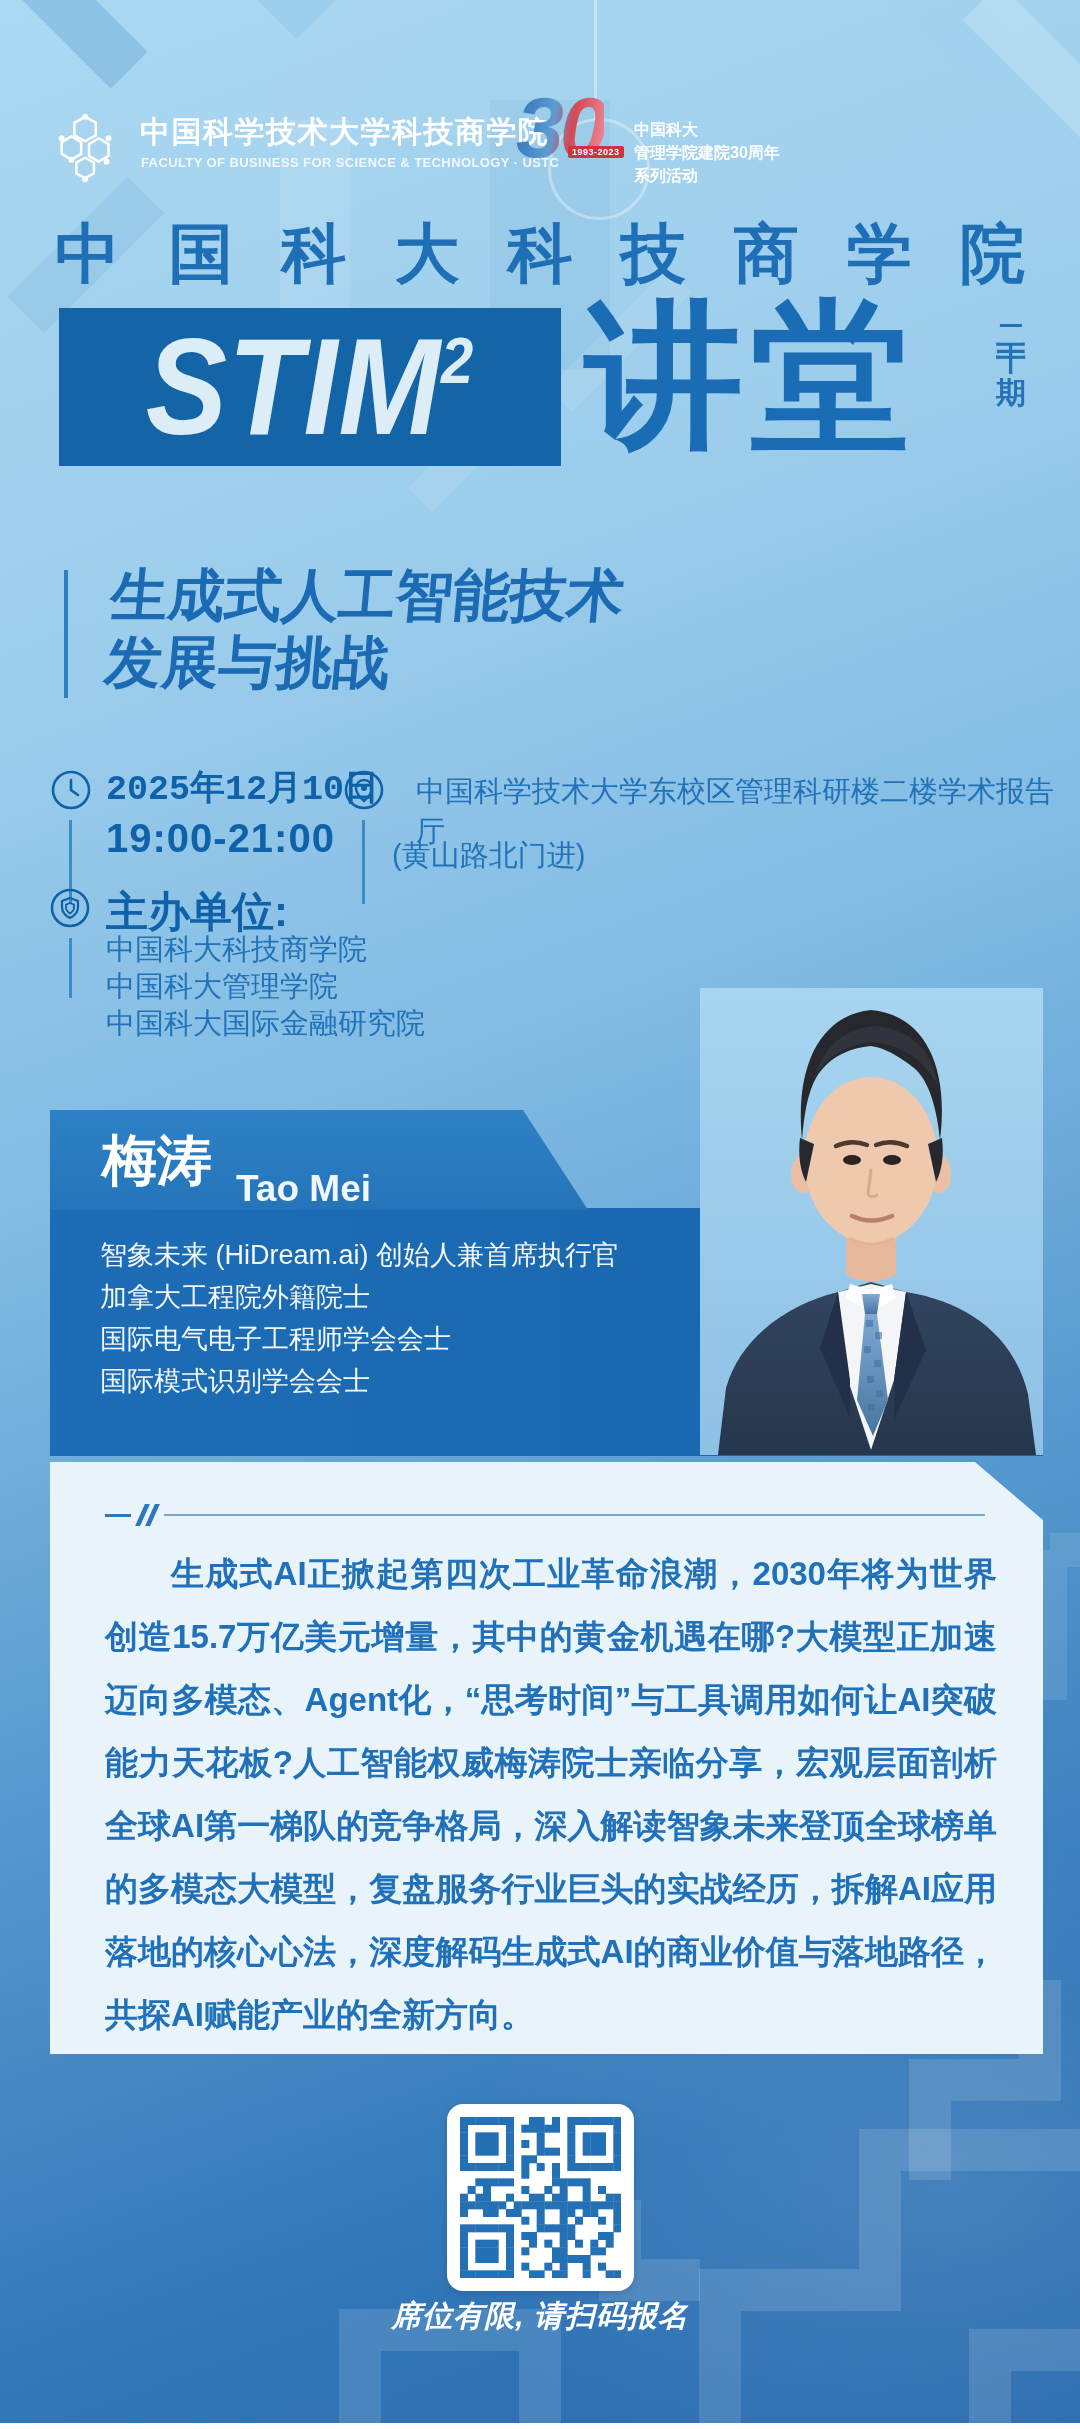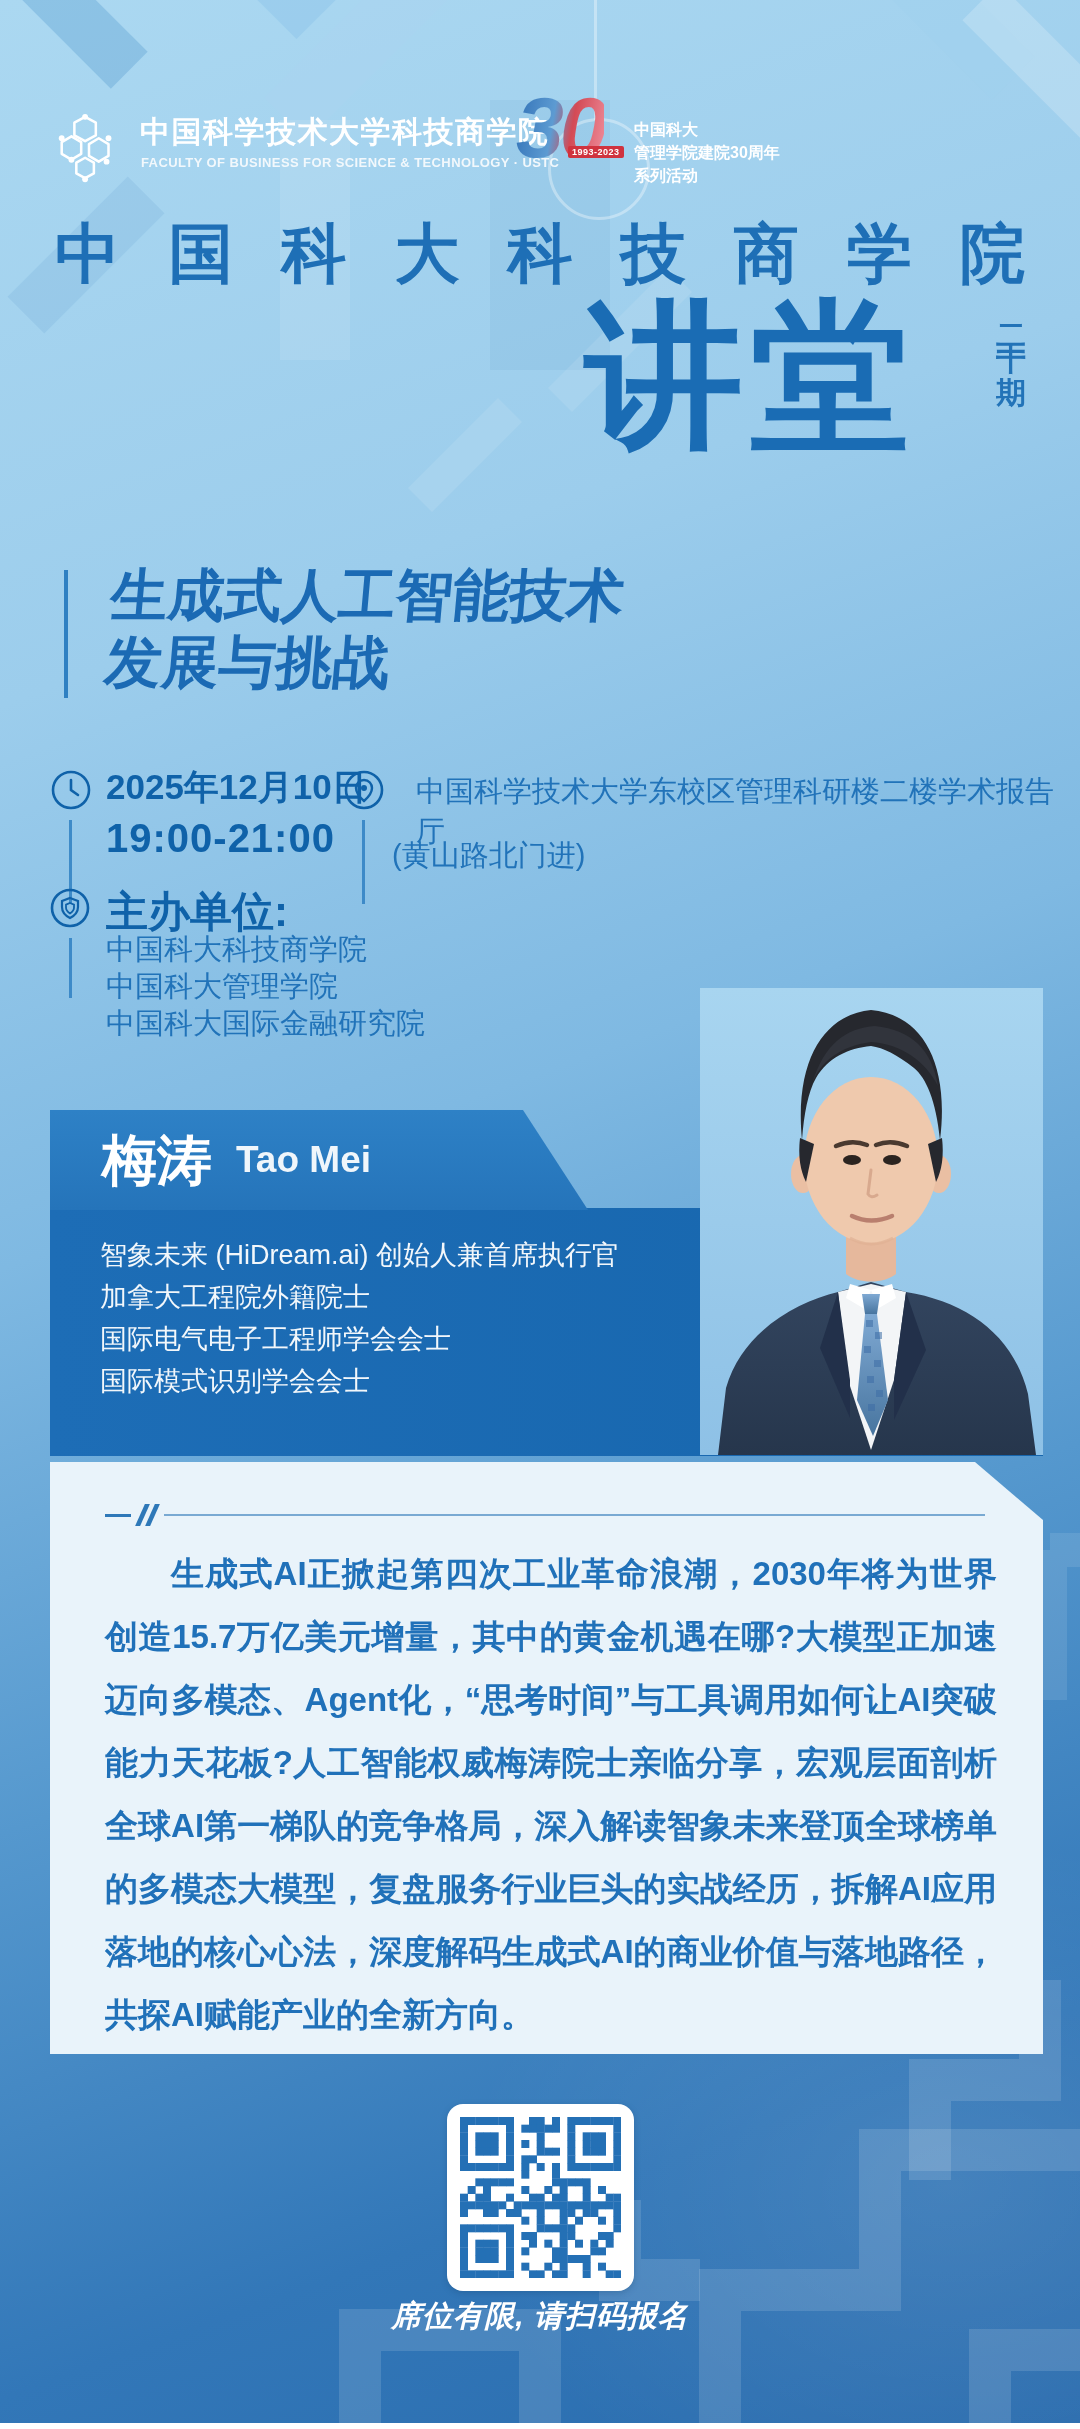--- a/index.html
+++ b/index.html
@@ -51,35 +51,35 @@
   .topic{left:108px;top:562px;font-size:57px;font-weight:800;color:#1b6ab4;line-height:67px;
     transform:skewX(-5deg);}
   .icon-wrap{width:44px;height:44px;}
   .vline{width:3px;background:#2f80c2;opacity:.85;}
   .v1{left:69px;top:820px;height:84px;}
   .v2{left:362px;top:820px;height:84px;}
   .v3{left:69px;top:938px;height:60px;}
   .clock{left:49px;top:768px;}
   .pin{left:342px;top:768px;}
   .shield{left:48px;top:886px;}
-  .date{left:106px;top:764px;font-size:35px;font-weight:800;color:#0f62a9;}
+  .date{left:106px;top:764px;font-size:35px;font-weight:800;color:#0f62a9;font-family:Liberation Mono, monospace;}
   .time{left:106px;top:816px;font-size:40px;font-weight:800;color:#0f62a9;letter-spacing:1px;}
   .venue1{left:392px;top:772px;font-size:29px;font-weight:500;color:#2173b9;margin-left:24px;}
   .venue2{left:392px;top:836px;font-size:29px;font-weight:500;color:#2173b9;}
   .hosts-label{left:106px;top:884px;font-size:42px;font-weight:800;color:#0f62a9;}
   .host0{left:106px;top:930px;}
   .host1{left:106px;top:967px;}
   .host2{left:106px;top:1004px;}
   .host{font-size:29px;font-weight:500;color:#2173b9;}
   
   .photo{left:700px;top:988px;width:343px;height:467px;z-index:2;}
   .banner{left:50px;top:1110px;width:590px;height:100px;z-index:3;
     clip-path:polygon(0 0,473px 0,538px 100px,0 100px);
     background:linear-gradient(180deg,#2e81c6,#2574ba);
-    display:flex;align-items:center;padding-left:52px;box-sizing:border-box;}
+    display:flex;align-items:flex-end;padding-left:52px;box-sizing:border-box;}
   .name-cn{font-size:55px;font-weight:800;color:#fff;line-height:100px;}
   .name-en{font-size:37px;font-weight:700;color:#f0f6fb;margin-left:24px;}
   .panel{left:50px;top:1208px;width:993px;height:248px;z-index:1;
     background:linear-gradient(90deg,#1d6db6,#1766ad);
     padding:26px 0 0 50px;box-sizing:border-box;}
   .cred{font-size:27px;font-weight:500;color:#f2f7fb;line-height:42px;}
   
   .quote{left:50px;top:1462px;width:1046px;height:592px;background:#e9f3fa;z-index:4;
     clip-path:polygon(0 0,925px 0,993px 58px,993px 592px,0 592px);
     padding:42px 46px 0 55px;box-sizing:border-box;}
@@ -160,20 +160,23 @@
     <span>国</span>
     <span>科</span>
     <span>大</span>
     <span>科</span>
     <span>技</span>
     <span>商</span>
     <span>学</span>
     <span>院</span>
   </div>
 
+  <div class="abs stim-box">
+    <div class="stim-text"><span>STIM</span><span class="stim-sup">2</span></div>
+  </div>
   <div class="abs hall">讲堂</div>
   <div class="abs issue">二十一期</div>
 
   <div class="abs topic-bar"></div>
   <div class="abs topic">
     <div>生成式人工智能技术</div>
     <div>发展与挑战</div>
   </div>
 
   <svg class="abs icon-wrap clock" viewBox="0 0 44 44">

